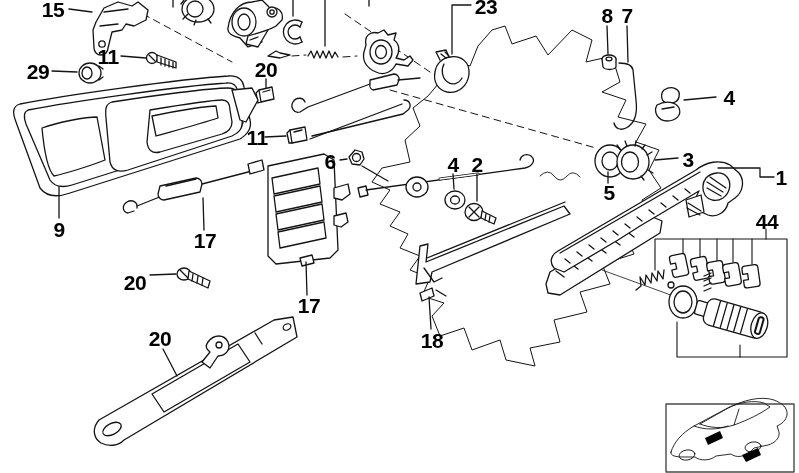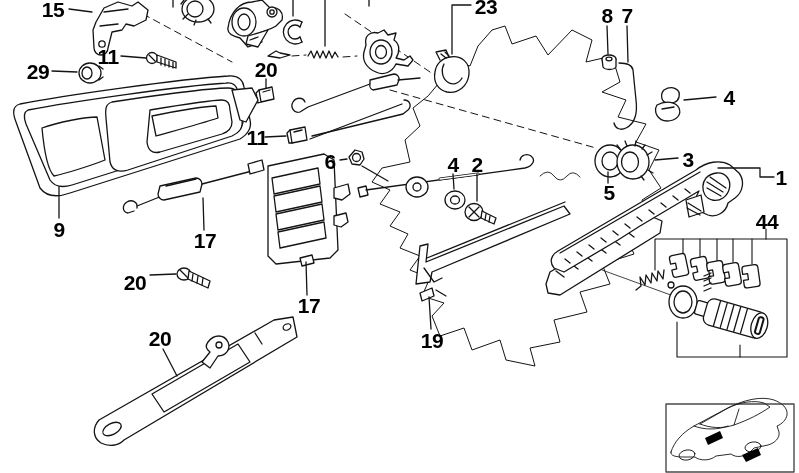--- a/index.html
+++ b/index.html
@@ -310,16 +310,16 @@
       <div class="callout" style="left: 486px; top: 6px;">23</div>
       <div class="callout" style="left: 607px; top: 15px;">8</div>
       <div class="callout" style="left: 627px; top: 15px;">7</div>
       <div class="callout" style="left: 729px; top: 97px;">4</div>
       <div class="callout" style="left: 688px; top: 159px;">3</div>
       <div class="callout" style="left: 609px; top: 192px;">5</div>
       <div class="callout" style="left: 781px; top: 177px;">1</div>
       <div class="callout" style="left: 767px; top: 221px;">44</div>
       <div class="callout" style="left: 453px; top: 164px;">4</div>
       <div class="callout" style="left: 477px; top: 164px;">2</div>
-      <div class="callout" style="left: 432px; top: 340px;">19</div>
+      <div class="callout" style="left: 432px; top: 340px;">18</div>
     </div>
 
 </div>
 
 </body></html>

